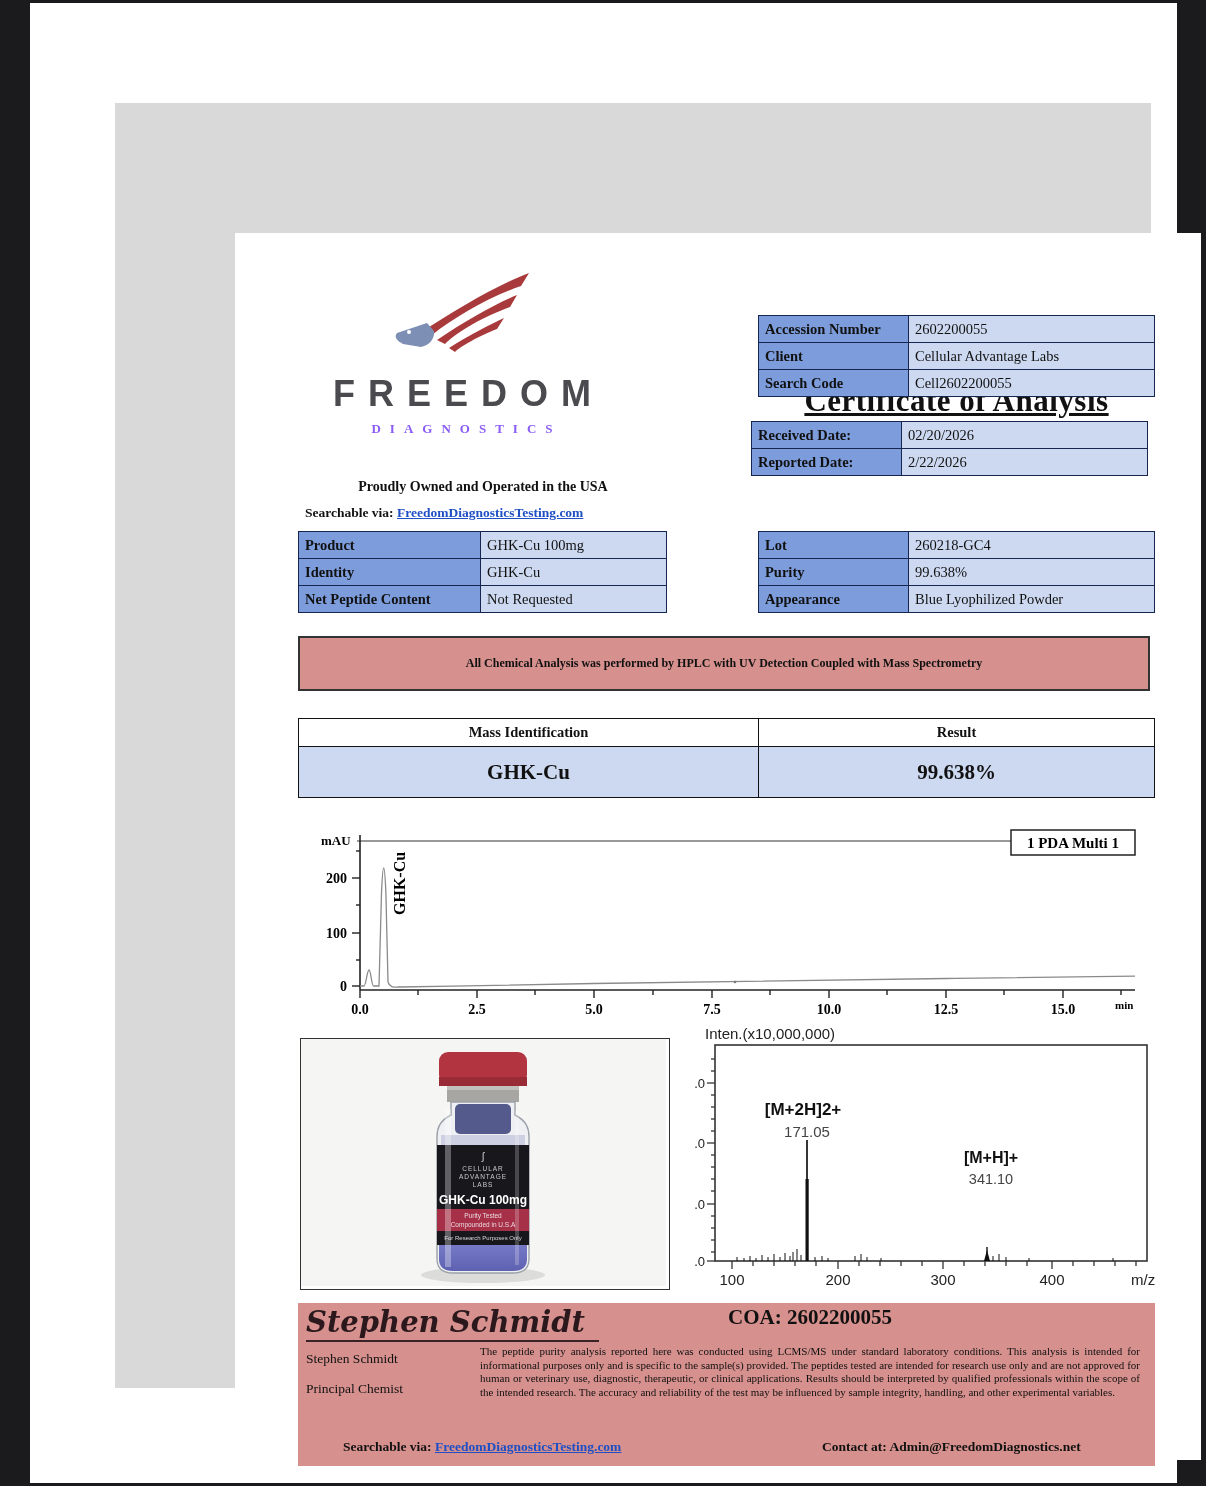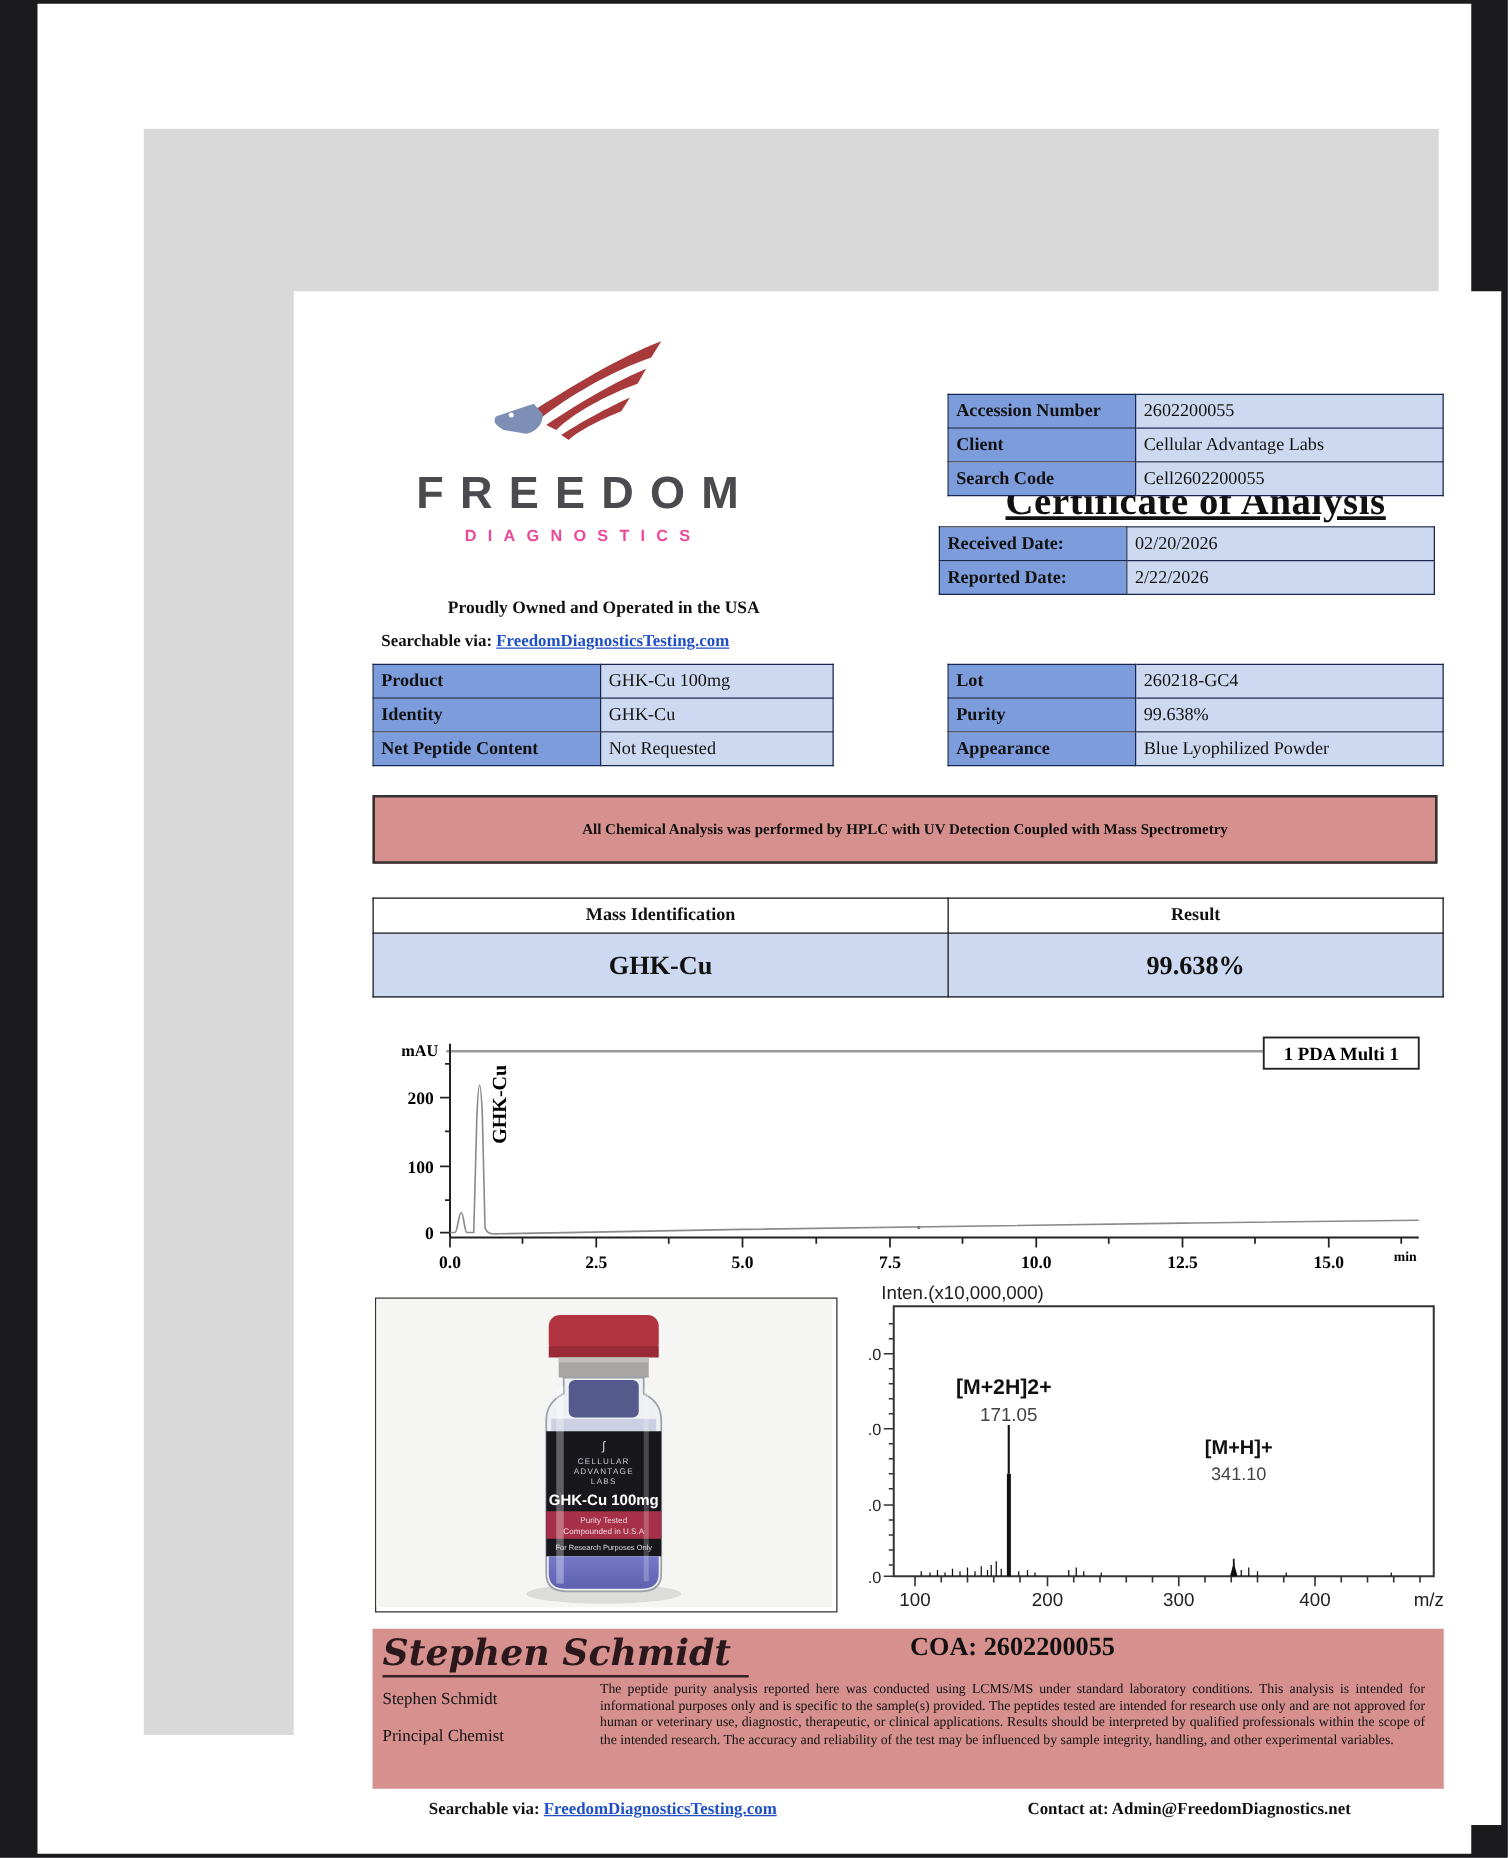--- a/index.html
+++ b/index.html
@@ -7,22 +7,22 @@
          font-family:"Liberation Serif",serif;color:#111;}
   .abs{position:absolute;}
   #white-outer{left:30px;top:3px;width:1147px;height:1480px;background:#ffffff;}
   #gray-frame{left:85px;top:100px;width:1036px;height:1285px;background:#d9d9d9;}
   #page{left:120px;top:130px;width:966px;height:1227px;background:#ffffff;}
 
   
   .doc-title{left:523px;top:150px;width:397px;text-align:center;font-size:31px;font-weight:bold;letter-spacing:.5px;text-decoration:underline;}
   .brand-name{left:82px;top:140px;width:290px;text-align:center;font-family:"Liberation Sans",sans-serif;
               font-weight:bold;font-size:36px;letter-spacing:13px;text-indent:13px;color:#4b4b4f;}
-  .brand-sub{left:82px;top:188px;width:290px;text-align:center;font-family:Liberation Sans, sans-serif;
-             font-weight:bold;font-size:13px;letter-spacing:9px;text-indent:9px;color:#ec4899;}
+  .brand-sub{left:82px;top:188px;width:290px;text-align:center;font-family:Liberation Serif, serif;
+             font-weight:bold;font-size:13px;letter-spacing:9px;text-indent:9px;color:#8b5cf6;}
   .tagline{left:63px;top:246px;width:370px;text-align:center;font-weight:bold;font-size:14px;}
   .search-top{left:70px;top:272px;font-weight:bold;font-size:13.5px;}
   a.link{color:#1f4fc4;text-decoration:underline;font-weight:bold;}
 
   
   table.blue{border-collapse:collapse;table-layout:fixed;}
   table.blue td{border:1.4px solid #16264e;font-size:14.5px;padding:2px 6px 2px 6px;height:22px;overflow:hidden;white-space:nowrap;}
   table.blue td.lbl{background:#7d9cdb;font-weight:bold;}
   table.blue td.val{background:#cdd9f1;}
   #tbl-accession{left:523px;top:82px;width:397px;}
@@ -41,21 +41,21 @@
   table.mass td.res{background:#cdd9f1;font-weight:bold;font-size:21px;height:48px;}
 
   
   #chrom{left:80px;top:590px;}
   #vialbox{left:65px;top:805px;width:368px;height:250px;border:1.5px solid #333;background:#fff;}
   #msspec{left:460px;top:790px;}
   svg text{font-family:"Liberation Serif",serif;}
   svg text.sans{font-family:"Liberation Sans",sans-serif;}
 
   
-  .sigblock{left:63px;top:1070px;width:857px;height:128px;background:#d6908d;}
+  .sigblock{left:63px;top:1070px;width:857px;height:163px;background:#d6908d;}
   .sig-script{position:absolute;left:8px;top:2px;font-family:"DejaVu Serif",serif;font-style:italic;font-weight:bold;
               font-size:29px;color:#2a181c;border-bottom:2px solid #3a2328;padding:0 14px 1px 0;}
   .sig-name{position:absolute;left:8px;top:48px;font-size:13.5px;}
   .sig-role{position:absolute;left:8px;top:78px;font-size:13.5px;text-align:center;}
   .coa{position:absolute;left:182px;top:2px;width:660px;text-align:center;font-weight:bold;font-size:21px;}
   .disclaimer{position:absolute;left:182px;top:42px;width:660px;font-size:11px;line-height:13.6px;text-align:justify;}
 
   
   .foot-left{left:108px;top:1206px;font-weight:bold;font-size:13.5px;}
   .foot-right{left:587px;top:1206px;font-weight:bold;font-size:13.5px;}

